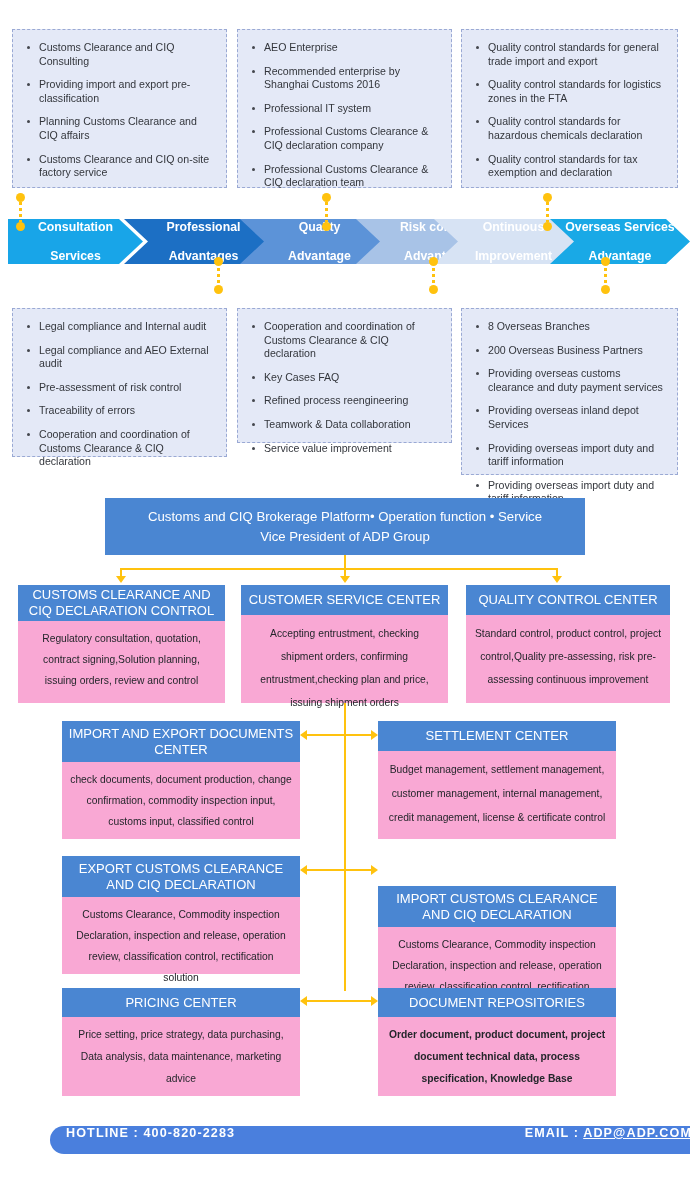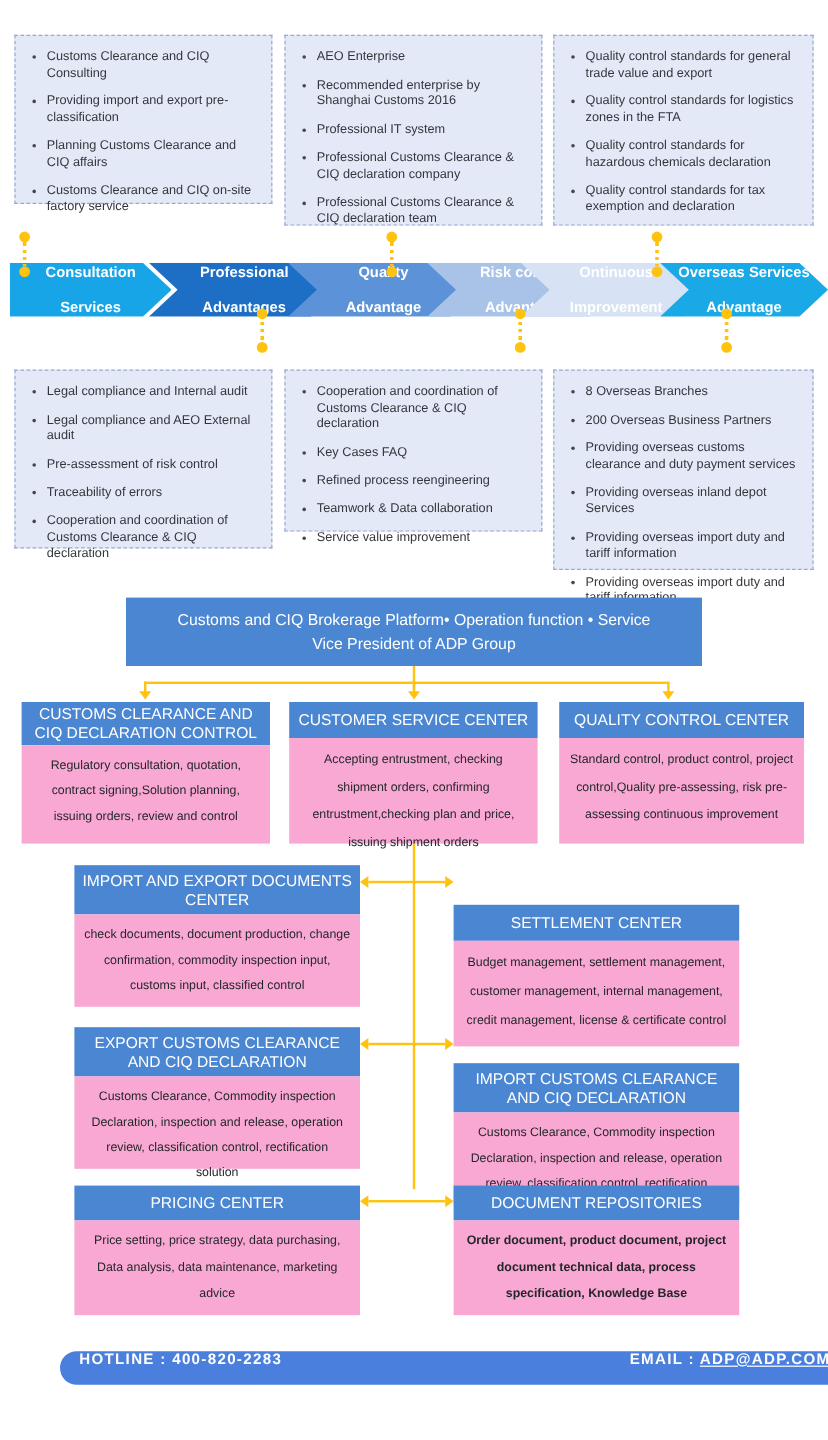--- a/index.html
+++ b/index.html
@@ -134,42 +134,42 @@
   }
   .footer .fhot{margin-left:16px;}
   .footer .fmail{margin-left:auto;margin-right:14px;}
   .footer .flink{text-decoration:underline;color:#ffffff;}
 </style>
 </head>
 <body>
 
 <div class="page">
 
-  <div class="panel" style="left:12px;top:29px;width:215px;height:141px;">
+  <div class="panel" style="left:12px;top:29px;width:215px;height:159px;">
     <ul>
       <li>Customs Clearance and CIQ Consulting</li>
       <li>Providing import and export pre-classification</li>
       <li>Planning Customs Clearance and CIQ affairs</li>
       <li>Customs Clearance and CIQ on-site factory service</li>
     </ul>
   </div>
 
   <div class="panel" style="left:237px;top:29px;width:215px;height:159px;">
     <ul>
       <li>AEO Enterprise</li>
       <li>Recommended enterprise by Shanghai Customs 2016</li>
       <li>Professional IT system</li>
       <li>Professional Customs Clearance &amp; CIQ declaration company</li>
       <li>Professional Customs Clearance &amp; CIQ declaration team</li>
     </ul>
   </div>
 
   <div class="panel" style="left:461px;top:29px;width:217px;height:159px;">
     <ul>
-      <li>Quality control standards for general trade value and export</li>
+      <li>Quality control standards for general trade import and export</li>
       <li>Quality control standards for logistics zones in the FTA</li>
       <li>Quality control standards for hazardous chemicals declaration</li>
       <li>Quality control standards for tax exemption and declaration</li>
     </ul>
   </div>
 
   <div class="dotline" style="left:19px;top:196px;height:26px;"></div>
   <div class="dot" style="left:16px;top:193px;"></div>
   <div class="dot" style="left:16px;top:222px;"></div>
 
@@ -275,21 +275,21 @@
     <div class="ttl" style="height:30px;">QUALITY CONTROL CENTER</div>
     <div class="bdy" style="height:88px;line-height:23px;">Standard control, product control, project control,Quality pre-assessing, risk pre-assessing continuous improvement</div>
   </div>
 
   <div class="vline" style="left:344px;top:703px;height:288px;"></div>
 
   <div class="node" style="left:62px;top:721px;width:238px;height:118px;">
     <div class="ttl" style="height:41px;">IMPORT AND EXPORT DOCUMENTS CENTER</div>
     <div class="bdy" style="height:77px;line-height:21px;">check documents, document production, change confirmation, commodity inspection input, customs input, classified control</div>
   </div>
-  <div class="node" style="left:378px;top:754px;width:238px;height:118px;">
+  <div class="node" style="left:378px;top:721px;width:238px;height:118px;">
     <div class="ttl" style="height:30px;">SETTLEMENT CENTER</div>
     <div class="bdy" style="height:88px;line-height:24px;">Budget management, settlement management, customer management, internal management, credit management, license &amp; certificate control</div>
   </div>
   <div class="hline" style="left:307px;top:734px;width:64px;"></div>
   <div class="arw arw-l" style="left:300px;top:730px;"></div>
   <div class="arw arw-r" style="left:371px;top:730px;"></div>
 
   <div class="node" style="left:62px;top:856px;width:238px;height:118px;">
     <div class="ttl" style="height:41px;">EXPORT CUSTOMS CLEARANCE AND CIQ DECLARATION</div>
     <div class="bdy" style="height:77px;line-height:21px;">Customs Clearance, Commodity inspection Declaration, inspection and release, operation review, classification control, rectification solution</div>

